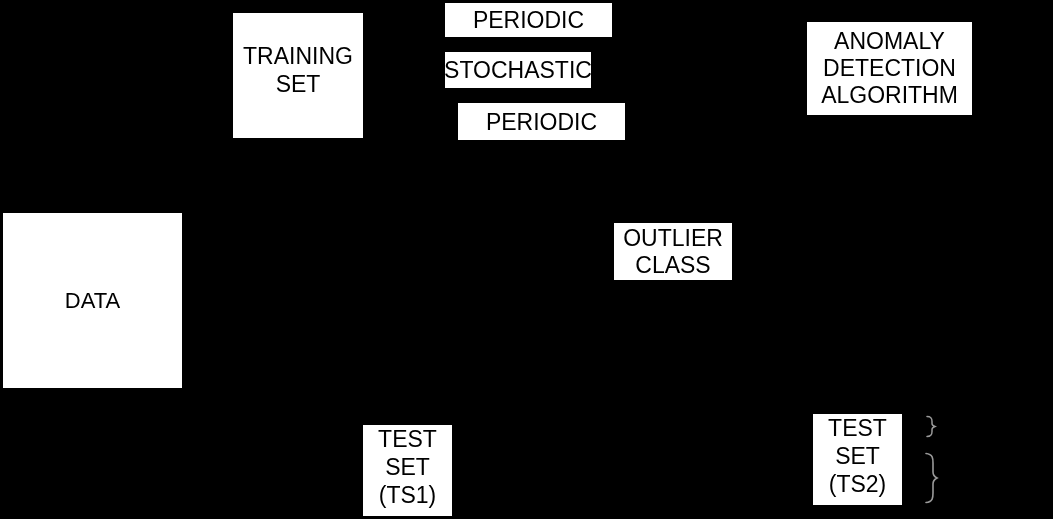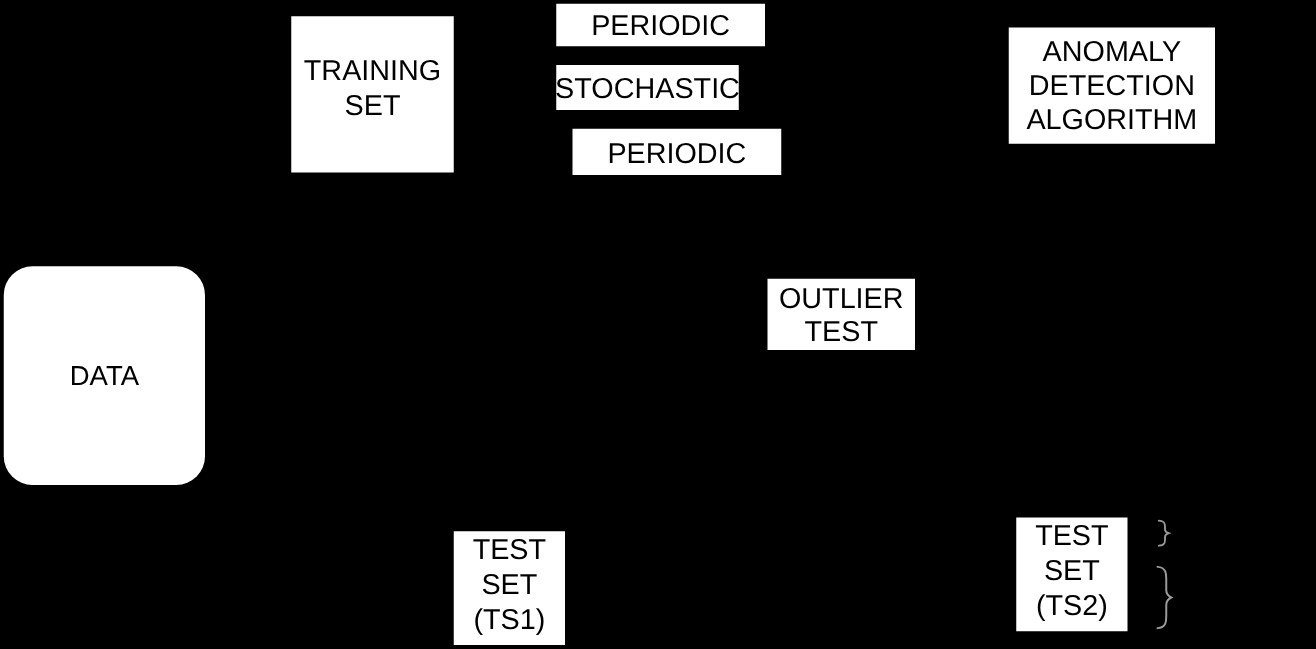--- a/index.html
+++ b/index.html
@@ -23,21 +23,21 @@
     align-items: center;
     justify-content: center;
     text-align: center;
     font-size: 23px;
     line-height: 28px;
     white-space: pre-line;
     box-sizing: border-box;
   }
   .node.tight { line-height: 27px; }
 
-  #node-data        { left: 3px;   top: 213px; width: 161px; height: 175px; font-size: 22px; border-radius: 23px; }
+  #node-data        { left: 3px;   top: 213px; width: 179px; height: 175px; font-size: 22px; }
   #node-training    { left: 233px; top: 13px;  width: 130px; height: 125px; padding-bottom: 11px; }
   #node-transient   { left: 445px; top: 3px;   width: 167px; height: 34px; }
   #node-stochastic  { left: 445px; top: 52px;  width: 146px; height: 36px; }
   #node-periodic    { left: 445px; top: 103px; width: 167px; height: 37px; margin-left: 13px; }
   #node-anomaly     { left: 763px; top: 22px;  width: 165px; height: 93px; margin-left: 44px; }
   #node-outlier     { left: 614px; top: 223px; width: 118px; height: 57px; }
   #node-ts1         { left: 363px; top: 425px; width: 89px;  height: 91px; padding-bottom: 8px; }
   #node-ts2         { left: 813px; top: 414px; width: 89px;  height: 91px; padding-bottom: 8px; }
 
   .brace {
@@ -62,21 +62,21 @@
 
   <div class="node" id="node-stochastic">STOCHASTIC</div>
 
   <div class="node" id="node-periodic">PERIODIC</div>
 
   <div class="node tight" id="node-anomaly">ANOMALY
 DETECTION
 ALGORITHM</div>
 
   <div class="node tight" id="node-outlier">OUTLIER
-TEST</div>
+CLASS</div>
 
   <div class="node" id="node-ts1">TEST
 SET
 (TS1)</div>
 
   <div class="node" id="node-ts2">TEST
 SET
 (TS2)</div>
 
   <div class="brace" id="brace-small">

